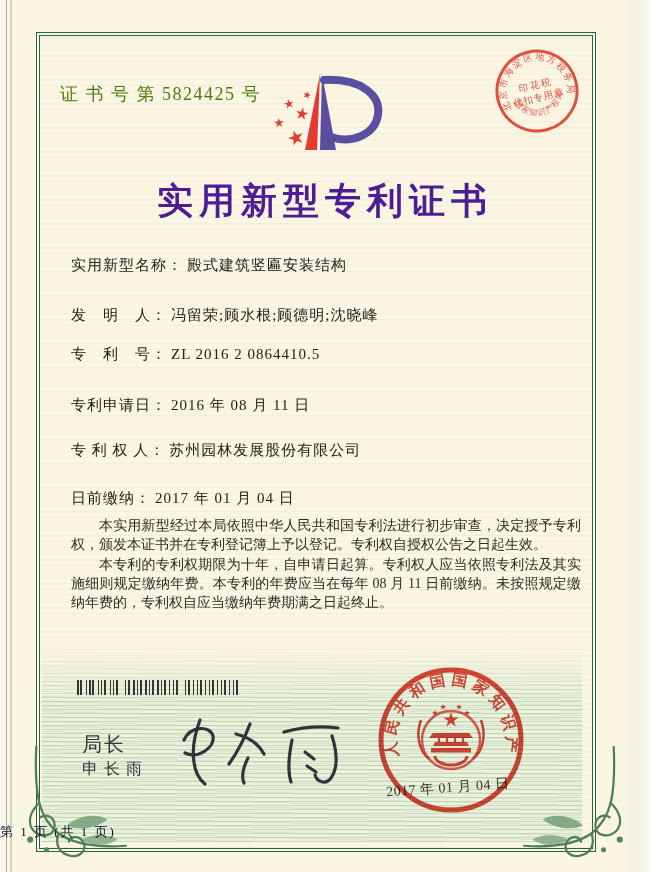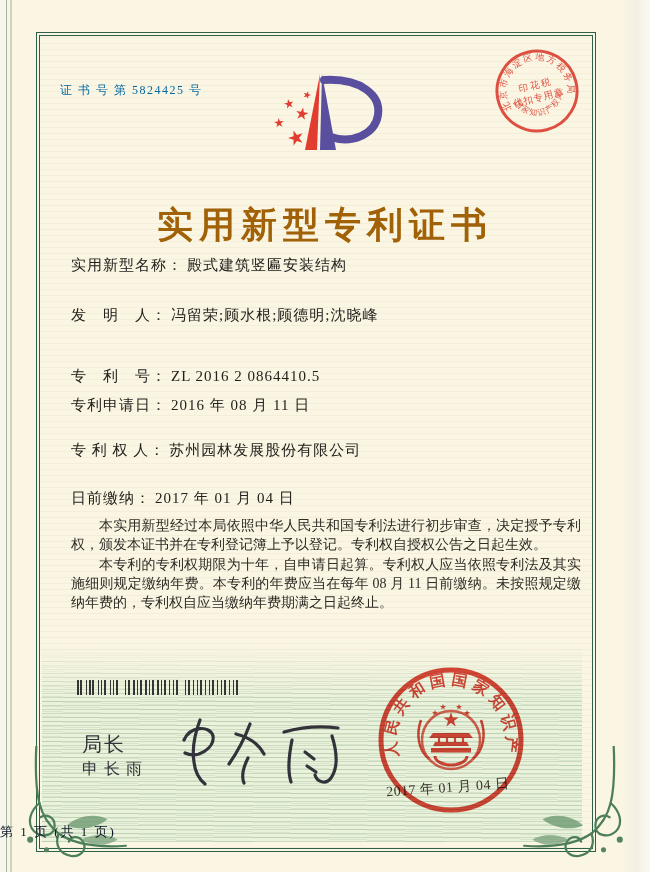--- a/index.html
+++ b/index.html
@@ -19,24 +19,24 @@
   .frame::before{content:"";position:absolute;inset:0;
     background:repeating-linear-gradient(0deg,rgba(184,172,122,.10) 0 1px,transparent 1px 6px);}
   
   .band{left:42px;top:645px;width:540px;height:197px;
     background-image:
       repeating-linear-gradient(0deg,rgba(122,166,112,.30) 0 1px,transparent 1px 4px),
       repeating-linear-gradient(1.5deg,rgba(122,166,112,.18) 0 1px,transparent 1px 5px),
       linear-gradient(180deg,rgba(233,241,220,.95),rgba(233,241,220,.95));
     -webkit-mask-image:linear-gradient(180deg,transparent 0,#000 55px);
     mask-image:linear-gradient(180deg,transparent 0,#000 55px);}
-  .cert-no{left:60px;top:82px;font-size:12px;letter-spacing:1.5px;color:#0369a1;}
+  .cert-no{left:60px;top:82px;font-size:18px;letter-spacing:1.5px;color:#4d7c0f;}
   .logo{left:258px;top:68px;width:145px;height:100px;}
   .title{left:0;top:177px;width:650px;text-align:center;font-size:36px;font-weight:700;
-    letter-spacing:6px;color:#a16207;margin-top:24px;}
+    letter-spacing:6px;color:#4c1d95;}
   .field{left:71px;font-size:15px;letter-spacing:1px;color:#24211d;white-space:nowrap;}
   .field .fvalue{margin-left:4px;margin-top:48px;}
   .paras{left:71px;top:516px;width:510px;font-size:14px;line-height:19.3px;
     text-align:justify;color:#2e2a24;}
   .paras p{margin:0;text-indent:2em;}
   .barcode{left:77px;top:680px;width:164px;height:15px;opacity:.88;
     background:repeating-linear-gradient(90deg,#1d1d1d 0 1.5px,transparent 1.5px 3px,#1d1d1d 3px 5px,transparent 5px 8.5px,#1d1d1d 8.5px 9.5px,transparent 9.5px 12px);}
   .flourish{width:112px;height:114px;z-index:3;}
   .flourish.bl{left:20px;top:746px;}
   .flourish.br{left:518px;top:746px;transform:scaleX(-1);}
@@ -80,21 +80,21 @@
 </svg>
 
 <div class="abs title">实用新型专利证书</div>
 
 <div class="abs field" style="top:256px">
   <span class="flabel">实用新型名称：</span><span class="fvalue">殿式建筑竖匾安装结构</span>
 </div>
 <div class="abs field" style="top:306px">
   <span class="flabel">发　明　人：</span><span class="fvalue">冯留荣;顾水根;顾德明;沈晓峰</span>
 </div>
-<div class="abs field" style="top:367px">
+<div class="abs field" style="top:345px">
   <span class="flabel">专　利　号：</span><span class="fvalue">ZL 2016 2 0864410.5</span>
 </div>
 <div class="abs field" style="top:396px">
   <span class="flabel">专利申请日：</span><span class="fvalue">2016 年 08 月 11 日</span>
 </div>
 <div class="abs field" style="top:441px">
   <span class="flabel">专 利 权 人：</span><span class="fvalue">苏州园林发展股份有限公司</span>
 </div>
 <div class="abs field" style="top:489px">
   <span class="flabel">日前缴纳：</span><span class="fvalue">2017 年 01 月 04 日</span>

